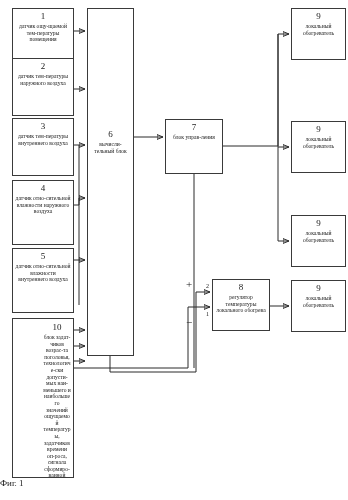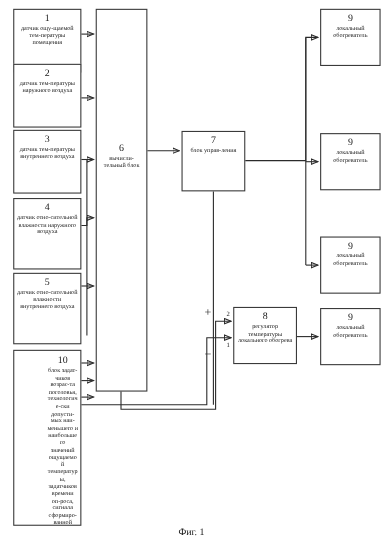--- a/index.html
+++ b/index.html
@@ -37,21 +37,21 @@
 
   .sign{
     position:absolute;font-size:11px;line-height:11px;
     font-family:"Liberation Serif", serif;color:#1a1a1a;
   }
   .port{
     position:absolute;font-size:6px;line-height:6px;
     font-family:"Liberation Serif", serif;color:#1a1a1a;
   }
   .caption{
-    position:absolute;left:0;width:348px;text-align:center;
+    position:absolute;left:0;width:348px;
     font-size:9px;font-family:"Liberation Serif", serif;
   }
   svg.wires{position:absolute;left:0;top:0;width:348px;height:500px;
     overflow:visible;pointer-events:none;}
   svg.wires line,svg.wires path{stroke:#2b2b2b;stroke-width:1;fill:none;}
 </style>
 </head>
 <body>
 
 <div id="diagram">

